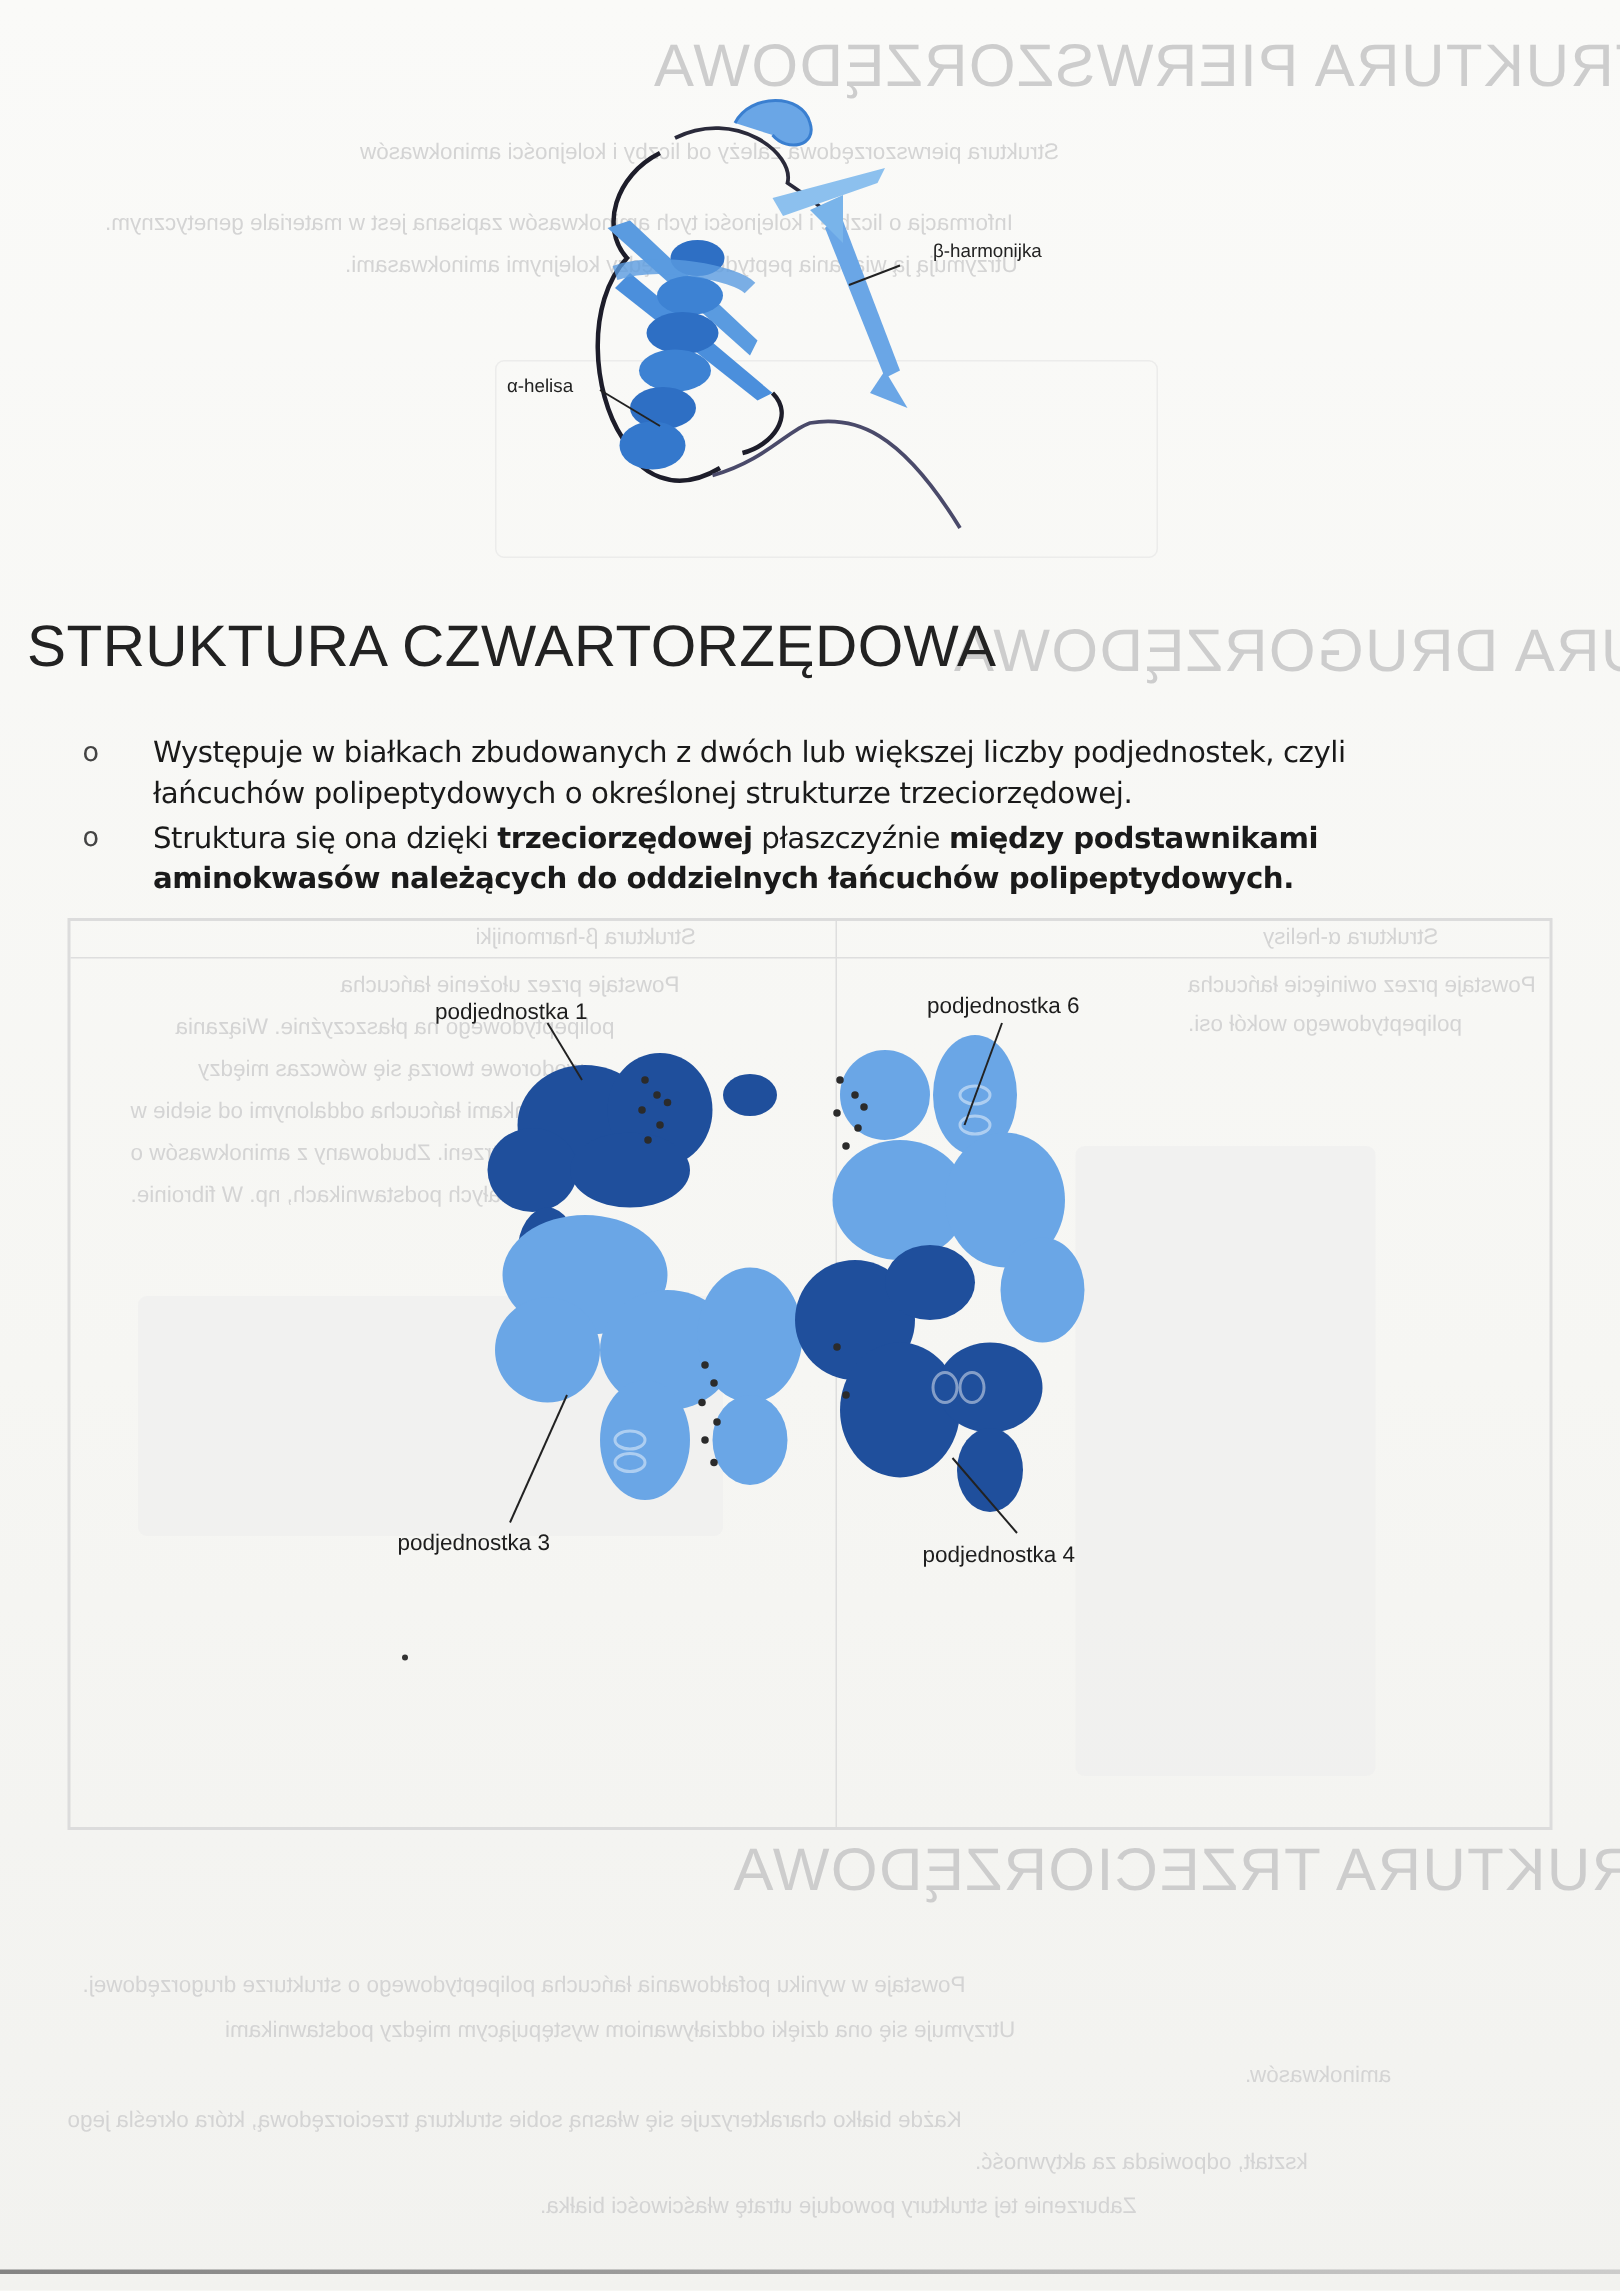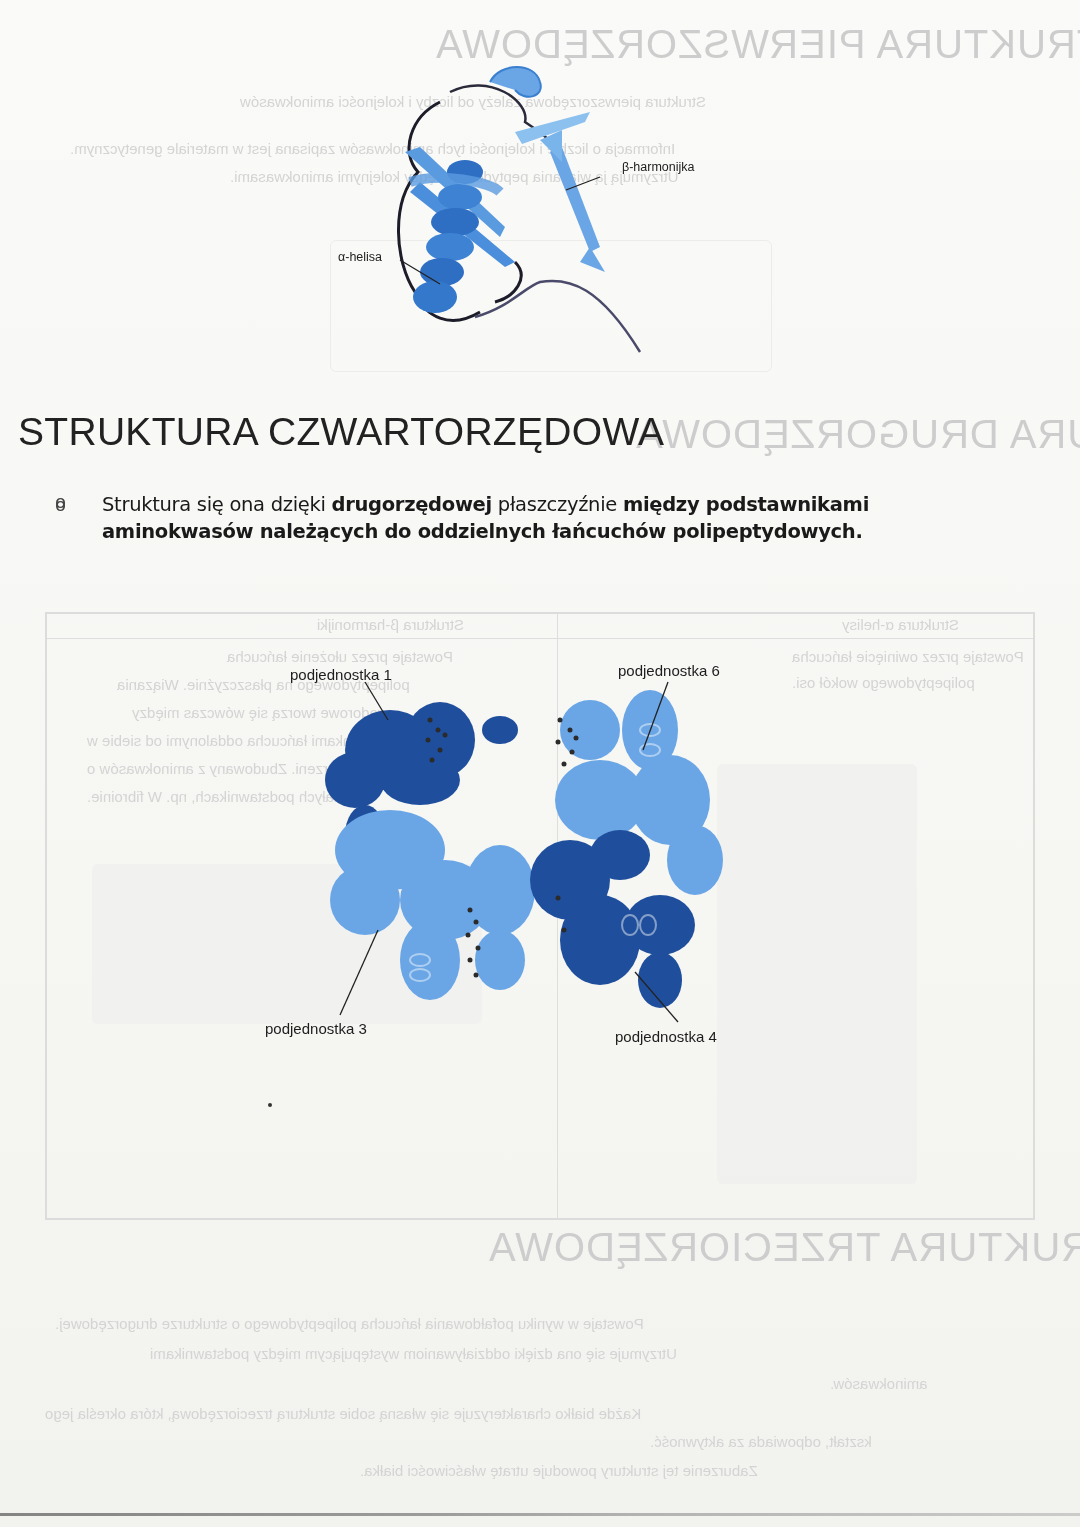--- a/index.html
+++ b/index.html
@@ -109,24 +109,25 @@
     </svg>
     <span class="fig-label" style="left:305px; top:98px;padding-left:17px;">β-harmonijka</span>
     <span class="fig-label" style="left:38px; top:188px;">α-helisa</span>
   </div>
 
   <div class="heading">STRUKTURA CZWARTORZĘDOWA</div>
 
   <div class="bullets">
     <div class="bullet">
       <span class="mark">o</span>
+      <span>Występuje w białkach zbudowanych z dwóch lub większej liczby podjednostek, czyli łańcuchów polipeptydowych o określonej strukturze trzeciorzędowej.</span>
     </div>
     <div class="bullet">
       <span class="mark">o</span>
-      <span>Struktura się ona dzięki </span><b>drugorzędowej</b><span> płaszczyźnie </span><b>między podstawnikami aminokwasów należących do oddzielnych łańcuchów polipeptydowych.</b>
+      <span>Struktura się ona dzięki </span><b>trzeciorzędowej</b><span> płaszczyźnie </span><b>między podstawnikami aminokwasów należących do oddzielnych łańcuchów polipeptydowych.</b>
     </div>
   </div>
 
   <div class="fig-quat">
     <svg width="520" height="400" viewBox="0 0 520 400">
 
       <g fill="#1f4f9c">
         <ellipse cx="120" cy="90" rx="45" ry="40"></ellipse>
         <ellipse cx="85" cy="120" rx="30" ry="28"></ellipse>
         <ellipse cx="170" cy="80" rx="35" ry="38"></ellipse>

